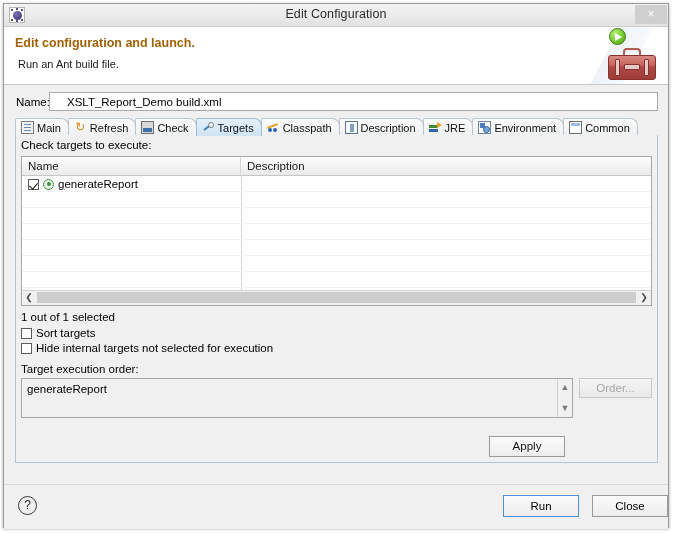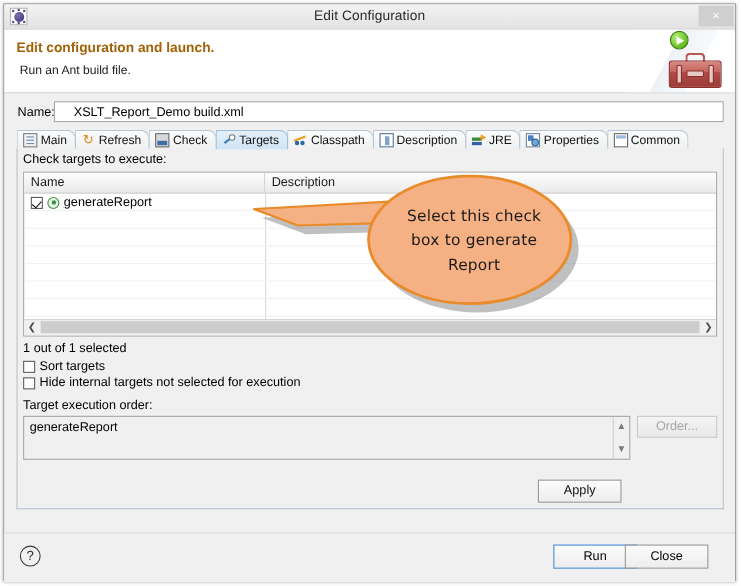--- a/index.html
+++ b/index.html
@@ -496,21 +496,21 @@
     background: linear-gradient(to bottom, #fbfbfb 0%, #ededed 100%);
     border: 1px solid #4a90d9;
     box-sizing: border-box;
     font-size: 11.5px;
     line-height: 20px;
     text-align: center;
     cursor: pointer;
   }
   #btn-close {
     position: absolute;
-    right: 24px; top: 10px;
+    right: 0; top: 10px;
     width: 76px; height: 22px;
     background: linear-gradient(to bottom, #fbfbfb 0%, #ededed 100%);
     border: 1px solid #9a9a9a;
     box-sizing: border-box;
     font-size: 11.5px;
     line-height: 20px;
     text-align: center;
     cursor: pointer;
   }
 
@@ -601,21 +601,21 @@
       <div class="tab">
         <span class="tab-ico ico-props"></span>
         <span>Description</span>
       </div>
       <div class="tab">
         <span class="tab-ico ico-jre"></span>
         <span>JRE</span>
       </div>
       <div class="tab">
         <span class="tab-ico ico-env"></span>
-        <span>Properties</span>
+        <span>Environment</span>
       </div>
       <div class="tab">
         <span class="tab-ico ico-common"></span>
         <span>Common</span>
       </div>
     </div>
 
     <div id="panel">
 
       <div id="check-label">Check targets to execute:</div>
@@ -676,25 +676,14 @@
     </div>
 
     <div id="footer">
       <div id="help-icon">?</div>
       <div id="btn-run">Run</div>
       <div id="btn-close">Close</div>
     </div>
 
   </div>
 
-  <div id="callout">
-    <svg width="200" height="126" viewBox="0 0 200 126">
-      <g transform="translate(3,4)">
-        <path d="M 56 26 L -92 34 L -52 49 L 58 46 Z" fill="#4a4a4a" opacity="0.35"></path>
-        <ellipse cx="104" cy="62" rx="92" ry="58" fill="#4a4a4a" opacity="0.35"></ellipse>
-      </g>
-      <path d="M 52 22 L -96 30 L -56 45 L 54 42 Z" fill="#f5b183" stroke="#e98a2b" stroke-width="2" stroke-linejoin="round"></path>
-      <ellipse cx="100" cy="58" rx="92" ry="58" fill="#f5b183" stroke="#e98a2b" stroke-width="2.5"></ellipse>
-    </svg>
-    <div id="callout-text">Select this check box to generate Report</div>
-  </div>
 
 </div>
 
 </body></html>

